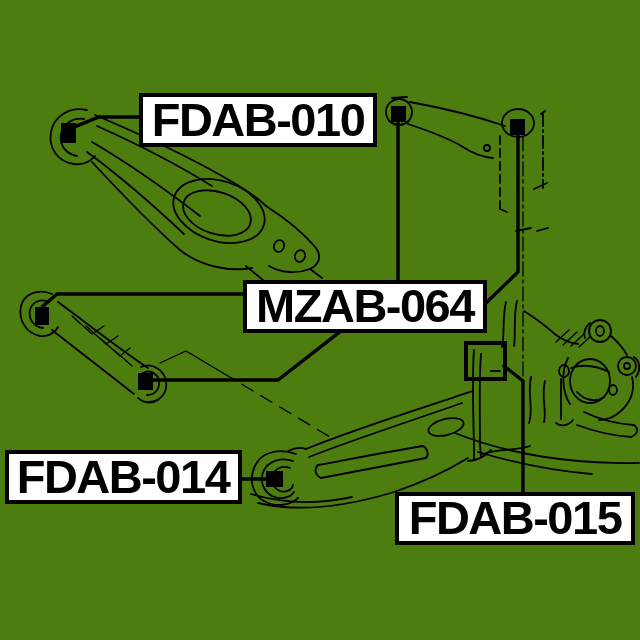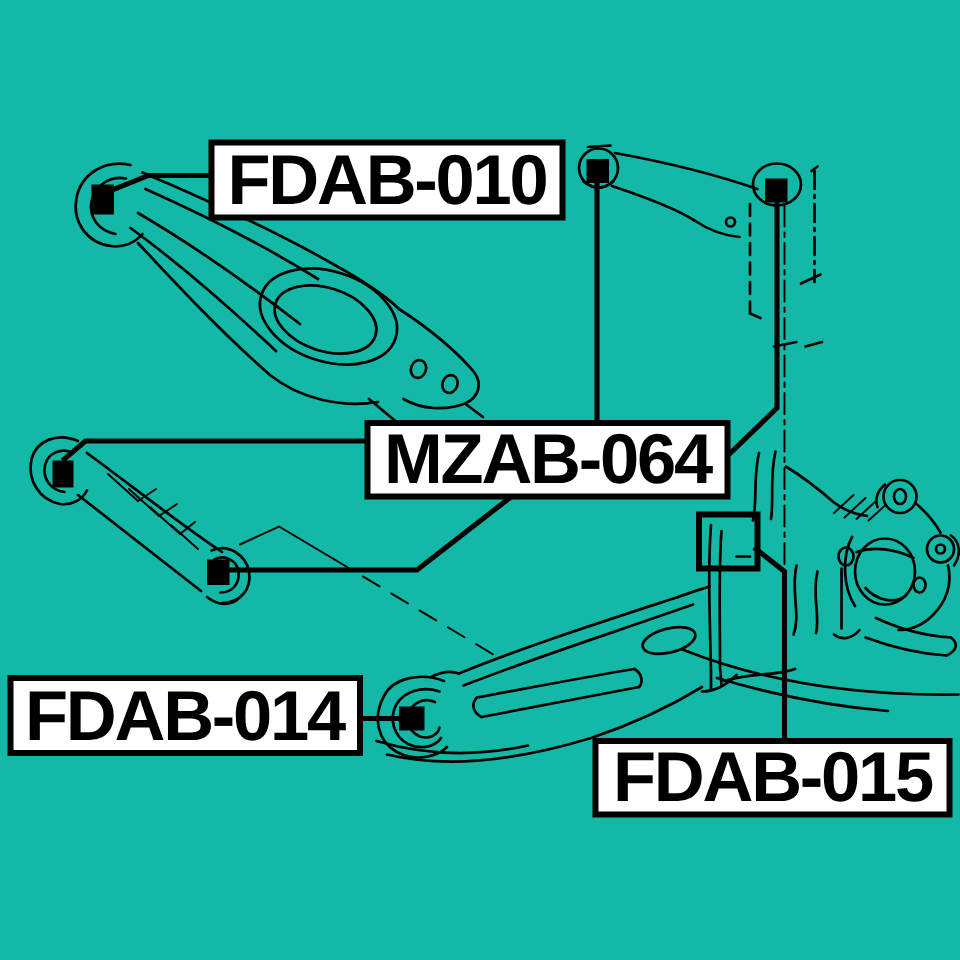--- a/index.html
+++ b/index.html
@@ -1,16 +1,16 @@
 <!DOCTYPE html>
 <html><head>
 <meta charset="utf-8">
 <style>
   html,body{margin:0;padding:0;background:#ffffff;}
-  .canvas{position:relative;width:640px;height:640px;background:#14b8a6;overflow:hidden;}
+  .canvas{position:relative;width:640px;height:640px;background:#4d7c0f;overflow:hidden;}
   svg{display:block;}
   .art{stroke:#000;fill:none;stroke-width:1.8;stroke-linecap:round;stroke-linejoin:round;}
   .thin{stroke:#000;fill:none;stroke-width:1.3;stroke-linecap:round;}
   .leader{stroke:#000;fill:none;stroke-width:3.4;stroke-linecap:square;stroke-linejoin:miter;}
   .bushing{fill:#000;stroke:none;}
   .labelbox{fill:#ffffff;stroke:#000;stroke-width:4;}
   .markerbox{fill:none;stroke:#000;stroke-width:4;}
   .label-text{font-family:"Liberation Sans",sans-serif;font-weight:bold;font-size:47px;
               letter-spacing:-1.5px;fill:#000;text-anchor:middle;}
 </style>

